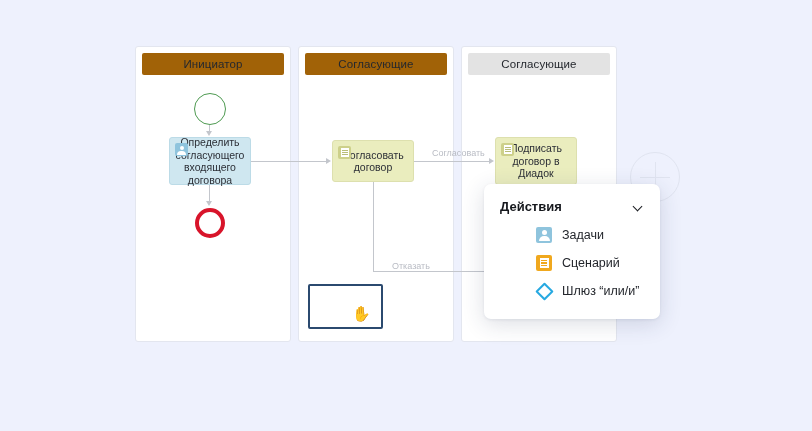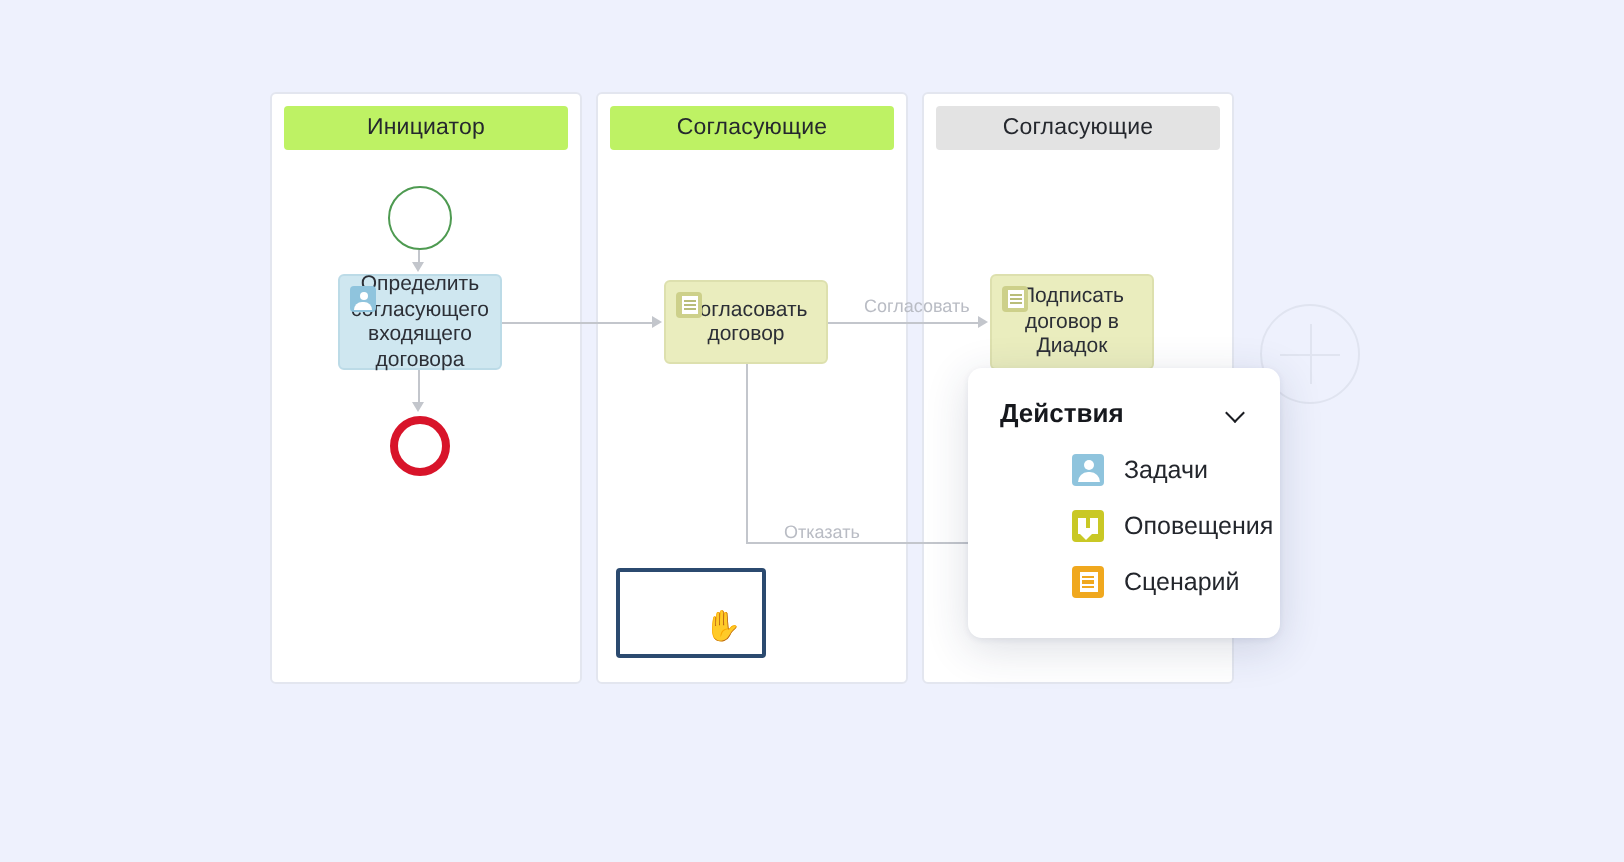--- a/index.html
+++ b/index.html
@@ -43,21 +43,21 @@
     height: 22px;
     border-radius: 2px;
     font-size: 11.5px;
     color: #25282e;
     display: flex;
     align-items: center;
     justify-content: center;
     letter-spacing: .1px;
     white-space: nowrap;
   }
-  .lane-header.green { background: #bef264; }
+  .lane-header.green { background: #a16207; }
   .lane-header.grey  { background: #e3e3e3; }
 
   
   .event {
     position: absolute;
     border-radius: 50%;
     box-sizing: border-box;
     background: #ffffff;
   }
   #event-start {
@@ -203,21 +203,21 @@
   #ghost-circle .cx, #ghost-circle .cy {
     position: absolute; background: #e0e4f0;
   }
   #ghost-circle .cx { left: 50%; top: 9px; width: 1px; height: 30px; }
   #ghost-circle .cy { top: 50%; left: 9px; height: 1px; width: 30px; }
 
   
   #actions-panel {
     position: absolute;
     left: 484px; top: 184px;
-    width: 156px;
+    width: 176px;
     background: #ffffff;
     border-radius: 7px;
     box-shadow: 0 5px 22px rgba(40,52,90,.16), 0 1px 3px rgba(40,52,90,.08);
     padding: 8px 0 14px 0;
     box-sizing: border-box;
   }
   .section-head {
     display: flex;
     align-items: center;
     justify-content: space-between;
@@ -394,37 +394,36 @@
     </div>
 
     <div class="menu-item">
       <span class="mi-icon mi-task">
         <span class="head"></span>
           <span class="body"></span>
       </span>
       <span>Задачи</span>
     </div>
 
-    <div class="menu-item">
-      <span class="mi-icon mi-notify">
-        <span class="bub"></span>
-          <span class="bang"></span>
-      </span>
-      <span>Оповещения</span>
-    </div>
 
 
     <div class="menu-item">
       <span class="mi-icon mi-script">
         <span class="page">
             <i></i>
             <i></i>
             <i></i>
           </span>
       </span>
       <span>Сценарий</span>
     </div>
 
 
+    <div class="menu-item">
+      <span class="mi-icon mi-gateway">
+        <span class="dia"></span>
+      </span>
+      <span>Шлюз “или/и”</span>
+    </div>
 
   </div>
 
 </div>
 
 </body></html>

